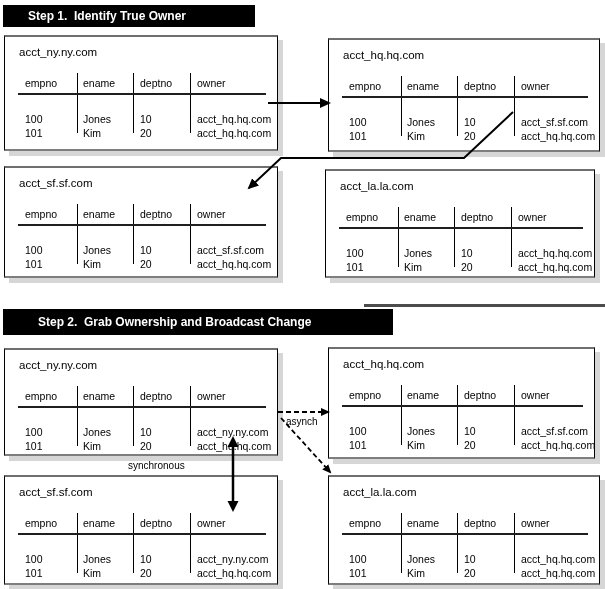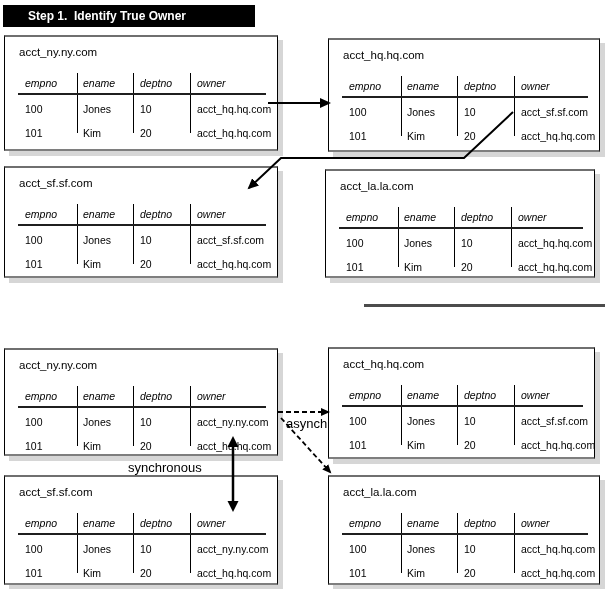--- a/index.html
+++ b/index.html
@@ -16,37 +16,40 @@
     position:absolute;background:#fff;
     border-left:1px solid #000;border-right:1px solid #000;
     border-top:2px solid #6f6f6f;border-bottom:2px solid #7e7e7e;
     box-shadow:5px 5px 0 #d6d6d6;
     text-align:center;
   }
   .tbl-title{position:absolute;left:14px;top:9px;font-size:11.5px;white-space:nowrap;}
   .sep{position:absolute;top:36px;width:1px;height:60px;background:#000;}
   .s1{left:72px}.s2{left:128px}.s3{left:185px}
   .hdr,.cell{position:absolute;font-size:10.5px;white-space:nowrap;line-height:12px;}
-  .hdr{top:40px;font-style:italic;}
+  .hdr{top:40px;}
   .rule{position:absolute;left:13px;right:11px;top:56px;height:2px;background:#1f1f1f;}
-  .r0{top:66px}.r1{top:90px}
+  .r0{top:76px}.r1{top:90px}
   .c0{left:20px}.c1{left:78px}.c2{left:135px}.c3{left:192px}
-  .ann{position:absolute;font-size:13px;white-space:nowrap;}
+  .ann{position:absolute;font-size:10px;white-space:nowrap;}
   #overlay{position:absolute;left:0;top:0;pointer-events:none;z-index:5;}
 </style>
 </head>
 <body>
 
 <div id="canvas">
 
   <div class="step-bar" style="left:3px;top:5px;width:227px;height:22px;padding-left:25px;">
     <span>Step 1.  Identify True Owner</span>
   </div>
 
   <div class="divider" style="left:364px;top:304px;width:241px;height:3px;"></div>
+  <div class="step-bar" style="left:3px;top:309px;width:355px;height:26px;padding-left:35px;">
+    <span>Step 2.  Grab Ownership and Broadcast Change</span>
+  </div>
 
   <div class="tbl" style="left:4px;top:35px;width:272px;height:112px;">
     <div class="tbl-title">acct_ny.ny.com</div>
     <div class="sep s1"></div>
     <div class="sep s2"></div>
     <div class="sep s3"></div>
     <div class="hdr c0">empno</div>
     <div class="hdr c1">ename</div>
     <div class="hdr c2">deptno</div>
     <div class="hdr c3">owner</div>

